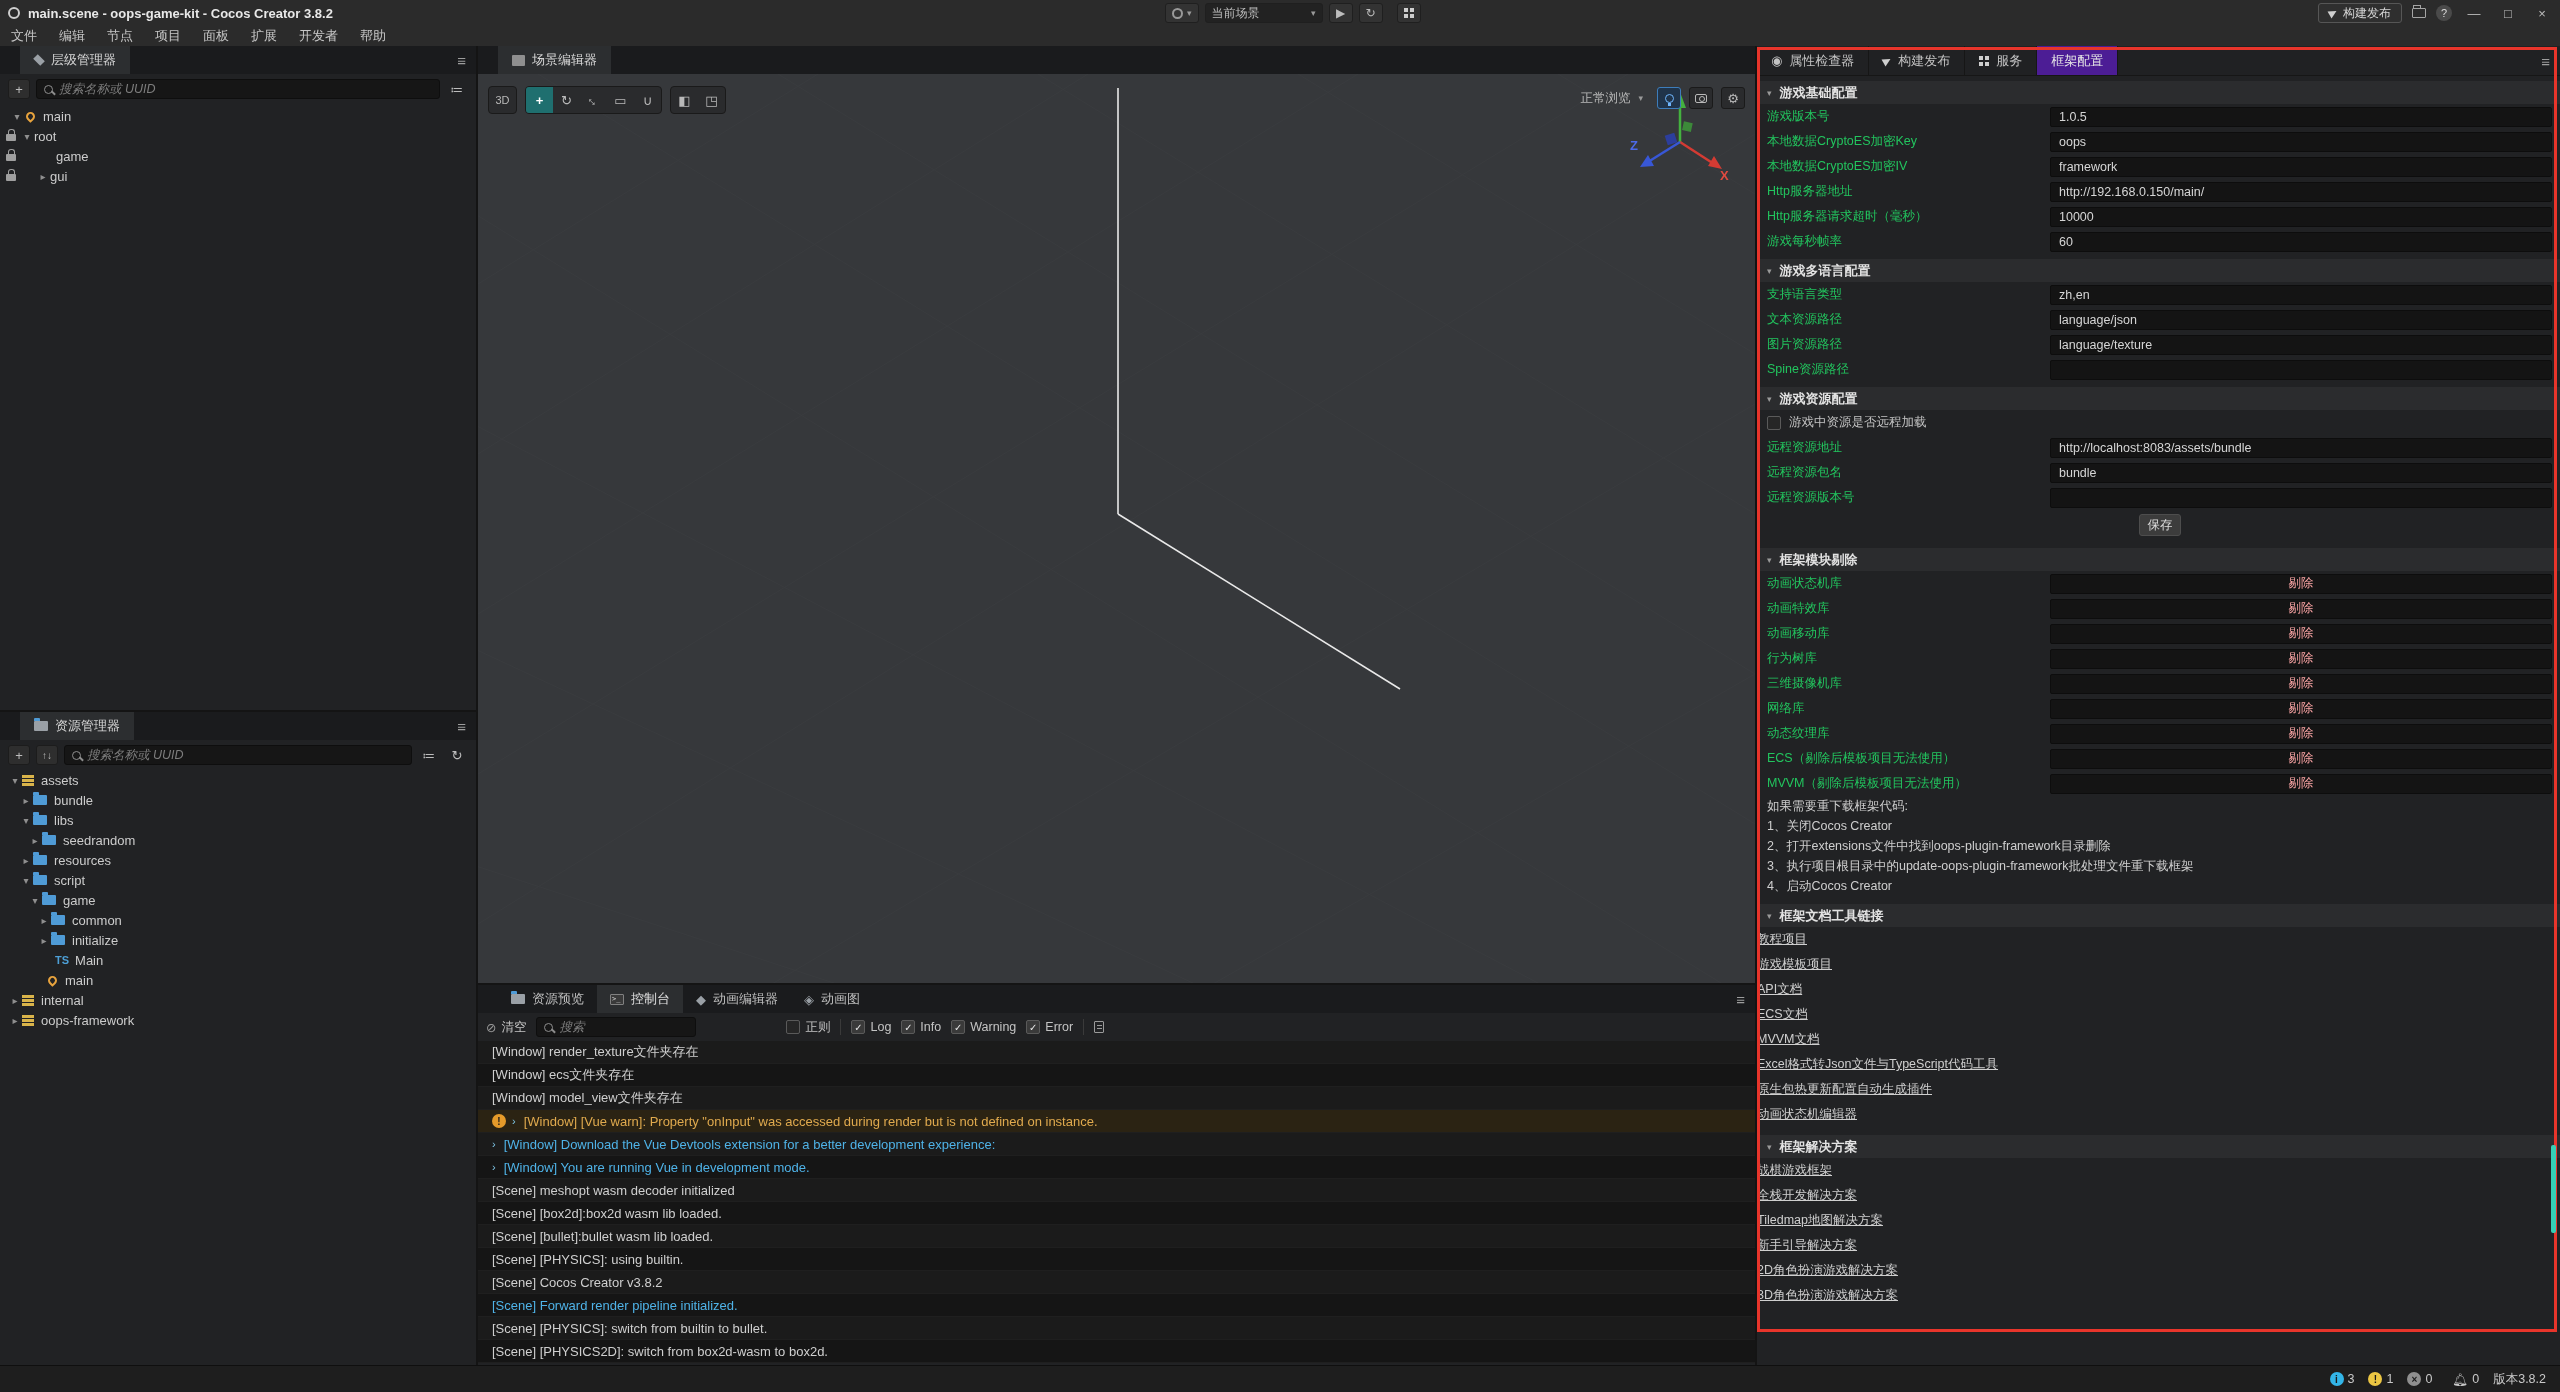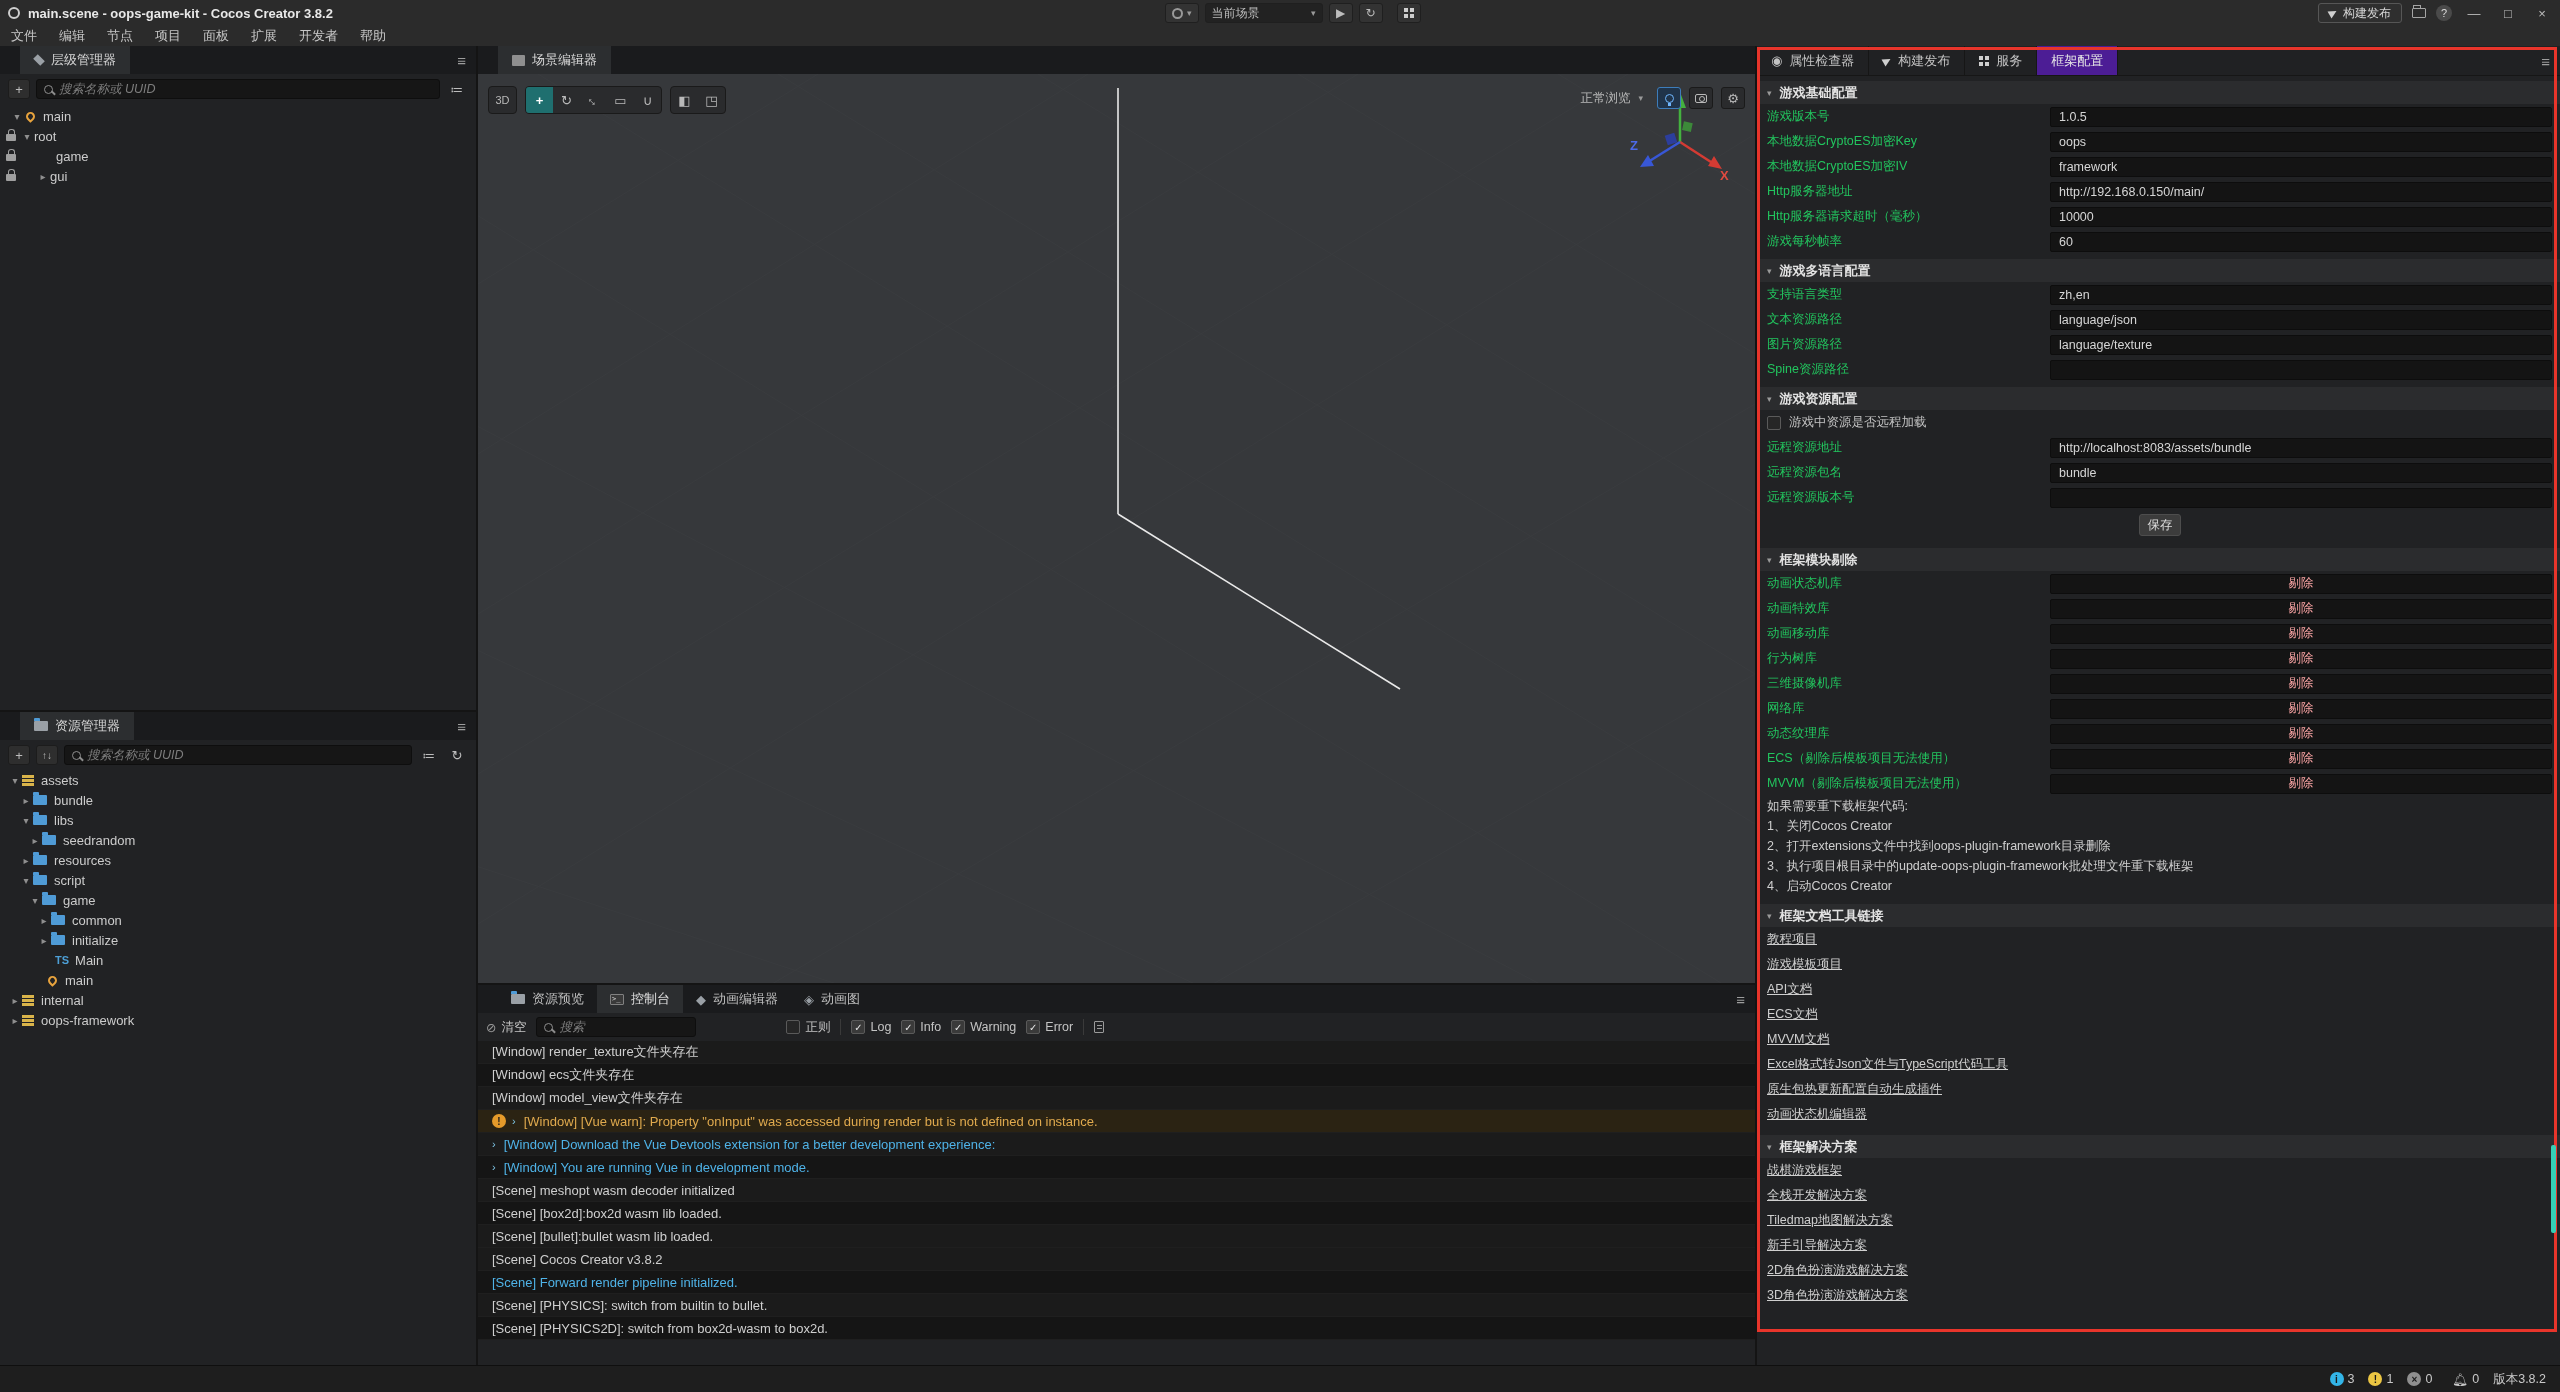--- a/index.html
+++ b/index.html
@@ -105,21 +105,21 @@
   .irow { height:25px; display:flex; align-items:center; padding:0 8px 0 10px; }
   .ilabel { width:283px; flex:none; color:#22c55e; font-size:12.5px; white-space:nowrap; overflow:hidden; }
   .ival { flex:1; height:20px; background:#141414; border:1px solid #0d0d0d; border-radius:2px;
     color:#d6d6d6; font-size:12.5px; padding:0 8px; font-family:inherit; outline:none; }
   .ibtn-remove { flex:1; height:20px; background:#141414; border:1px solid #0d0d0d; border-radius:2px;
     color:#fca5a5; font-size:12.5px; display:flex; align-items:center; justify-content:center; }
   .save-row { height:30px; display:flex; align-items:center; }
   .save-btn { margin-left:382px; width:42px; height:22px; background:#3c3c3c; border:1px solid #4d4d4d;
     border-radius:3px; color:#dcdcdc; font-size:12.5px; display:flex; align-items:center; justify-content:center; }
   .inote { height:20px; line-height:20px; padding-left:10px; color:#cfcfcf; font-size:12.5px; white-space:nowrap; }
-  .ilink-row { height:25px; display:flex; align-items:center; padding-left:10px; }
+  .ilink-row { height:25px; display:flex; align-items:center; padding-left:0; }
   .ilink { color:#cfcfcf; font-size:12.5px; text-decoration:underline; }
   .icon-grid4 { width:10px; height:10px; display:inline-block;
     background:linear-gradient(#cfcfcf,#cfcfcf) 0 0/4px 4px no-repeat,linear-gradient(#cfcfcf,#cfcfcf) 6px 0/4px 4px no-repeat,
     linear-gradient(#cfcfcf,#cfcfcf) 0 6px/4px 4px no-repeat,linear-gradient(#cfcfcf,#cfcfcf) 6px 6px/4px 4px no-repeat; }
   .icon-layers { width:10px; height:10px; background:#9aa0a6; transform:rotate(45deg) scaleY(.65); display:inline-block; position:relative; }
   .icon-layers::after { content:''; position:absolute; left:0; top:5px; width:10px; height:10px; background:#6d7килgone; }
   .icon-term { width:14px; height:11px; background:#3a3a3a; border:1px solid #818181; border-radius:1px;
     color:#ddd; font-size:7px; line-height:9px; text-align:left; padding-left:1px; font-family:"DejaVu Sans Mono",monospace; }
   .red-annot { position:absolute; left:1757px; top:47px; width:800px; height:1285px;
     border:3px solid #e8352b; pointer-events:none; z-index:50; }
@@ -480,20 +480,23 @@
       </div>
     <div class="log-row">
         <span class="log-text">[Scene] meshopt wasm decoder initialized</span>
       </div>
     <div class="log-row alt">
         <span class="log-text">[Scene] [box2d]:box2d wasm lib loaded.</span>
       </div>
     <div class="log-row">
         <span class="log-text">[Scene] [bullet]:bullet wasm lib loaded.</span>
       </div>
+    <div class="log-row alt">
+        <span class="log-text">[Scene] [PHYSICS]: using builtin.</span>
+      </div>
     <div class="log-row">
         <span class="log-text">[Scene] Cocos Creator v3.8.2</span>
       </div>
     <div class="log-row info alt">
         <span class="log-text">[Scene] Forward render pipeline initialized.</span>
       </div>
     <div class="log-row">
         <span class="log-text">[Scene] [PHYSICS]: switch from builtin to bullet.</span>
       </div>
     <div class="log-row alt">

